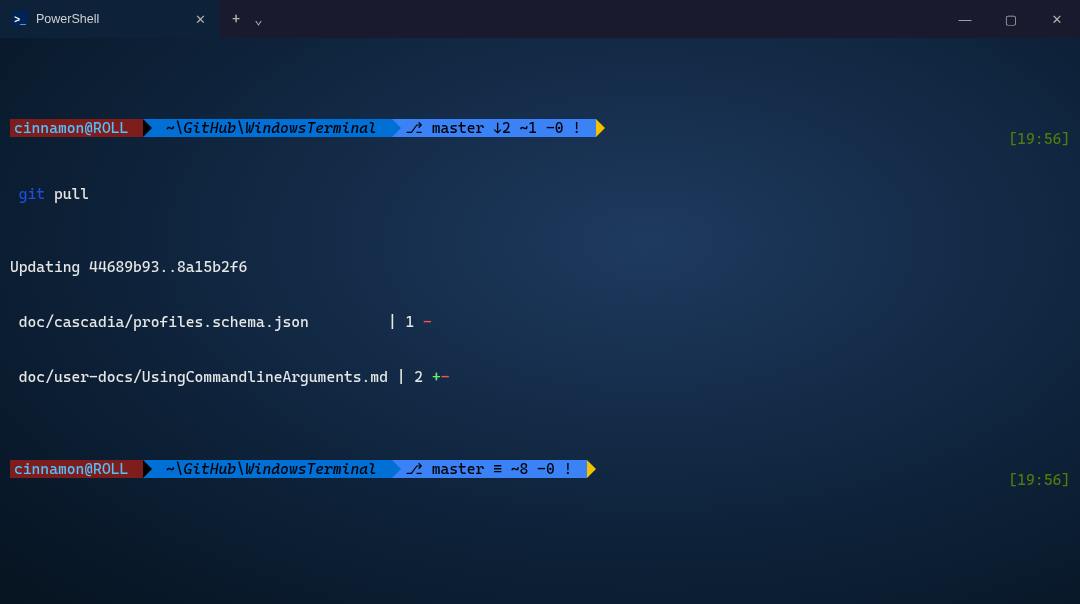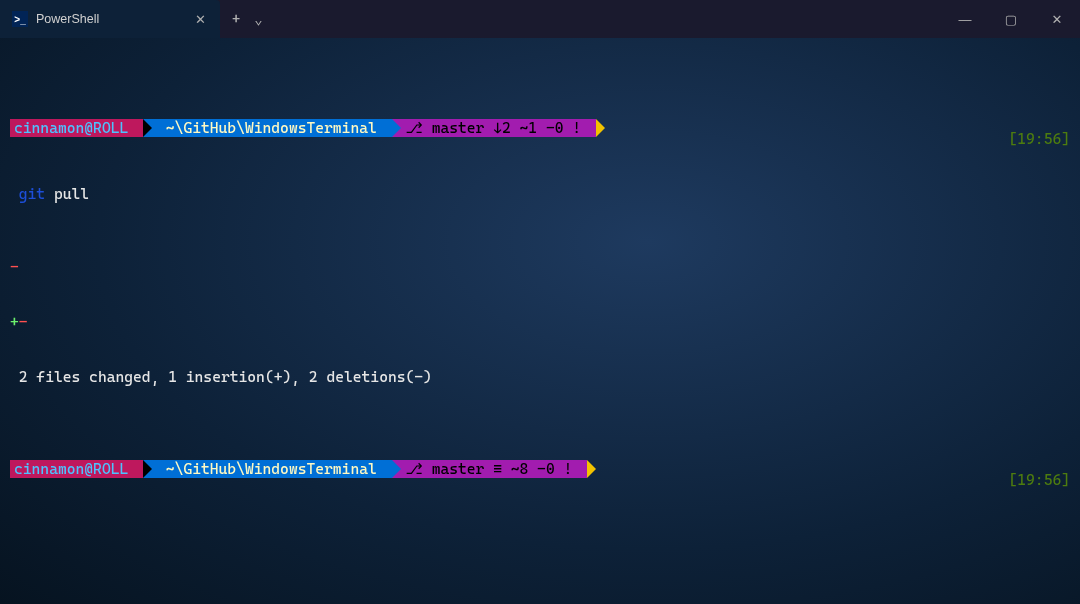--- a/index.html
+++ b/index.html
@@ -94,23 +94,23 @@
   }
   .arrow-after::after{
     content:'';
     position:absolute;
     right:-9px;top:0;
     border-top:9px solid transparent;
     border-bottom:9px solid transparent;
     border-left:9px solid var(--bg);
     z-index:2;
   }
-  .seg-black { --bg:#000; background:#be185d; color:#4dc3ff; }
-  .seg-blue  { --bg:#006fd6; background:#006fd6; color:#fef9c3; }
-  .seg-yellow{ --bg:#f2c200; background:#a21caf; color:#000; }
+  .seg-black { --bg:#000; background:#7f1d1d; color:#4dc3ff; }
+  .seg-blue  { --bg:#006fd6; background:#006fd6; color:#000000;font-style:italic; }
+  .seg-yellow{ --bg:#f2c200; background:#3b82f6; color:#000; }
   .pad-arrow { padding-left:14px; }
   .time { margin-left:auto; color:#4d7c0f;margin-top:11px; }
   .txt { color:#e6e6e6;text-align:right; }
   .faint-yellow { color:#1d4ed8; }
   .red { color:#ff5050; }
   .green { color:#6cf06c; }
 </style>
 </head>
 <body>
 
@@ -137,23 +137,23 @@
 
     
     <div class="row">
       <span class="seg seg-black arrow-after">cinnamon@ROLL </span>
       <span class="seg seg-blue pad-arrow arrow-after"> ~\GitHub\WindowsTerminal </span>
       <span class="seg seg-yellow pad-arrow arrow-after"><span>⎇</span><span> master ↓2 ~1 -0 ! </span></span>
       <span class="time">[19:56]</span>
     </div>
     <div class="row"><span class="faint-yellow"> git </span><span class="txt">pull</span></div>
 
-    <div class="row"><span class="red">-</span></div>
-    <div class="row"><span class="green">+</span><span class="red">-</span></div>
-    <div class="row txt"> 2 files changed, 1 insertion(+), 2 deletions(-)</div>
+    <div class="row txt">Updating 44689b93..8a15b2f6</div>
+    <div class="row"><span class="txt"> doc/cascadia/profiles.schema.json         | 1 </span><span class="red">-</span></div>
+    <div class="row"><span class="txt"> doc/user-docs/UsingCommandlineArguments.md | 2 </span><span class="green">+</span><span class="red">-</span></div>
 
     
     <div class="row">
       <span class="seg seg-black arrow-after">cinnamon@ROLL </span>
       <span class="seg seg-blue pad-arrow arrow-after"> ~\GitHub\WindowsTerminal </span>
       <span class="seg seg-yellow pad-arrow arrow-after"><span>⎇</span><span> master ≡ ~8 -0 ! </span></span>
       <span class="time">[19:56]</span>
     </div>
     
 

